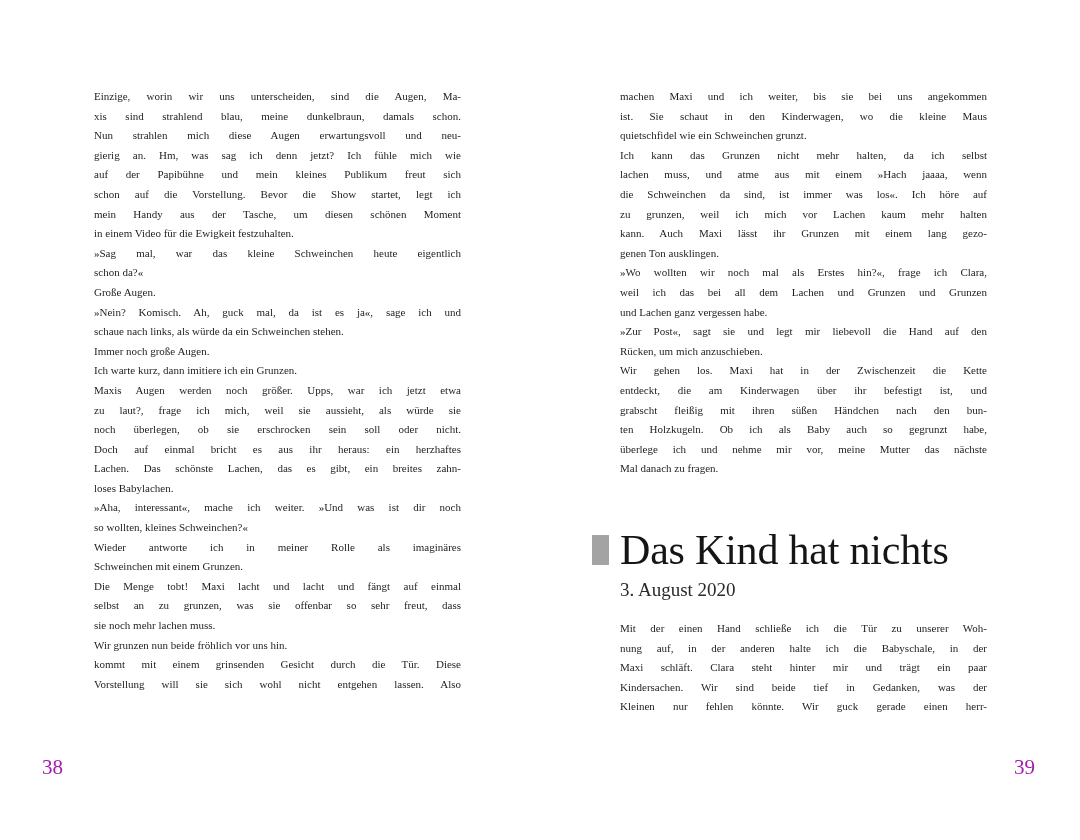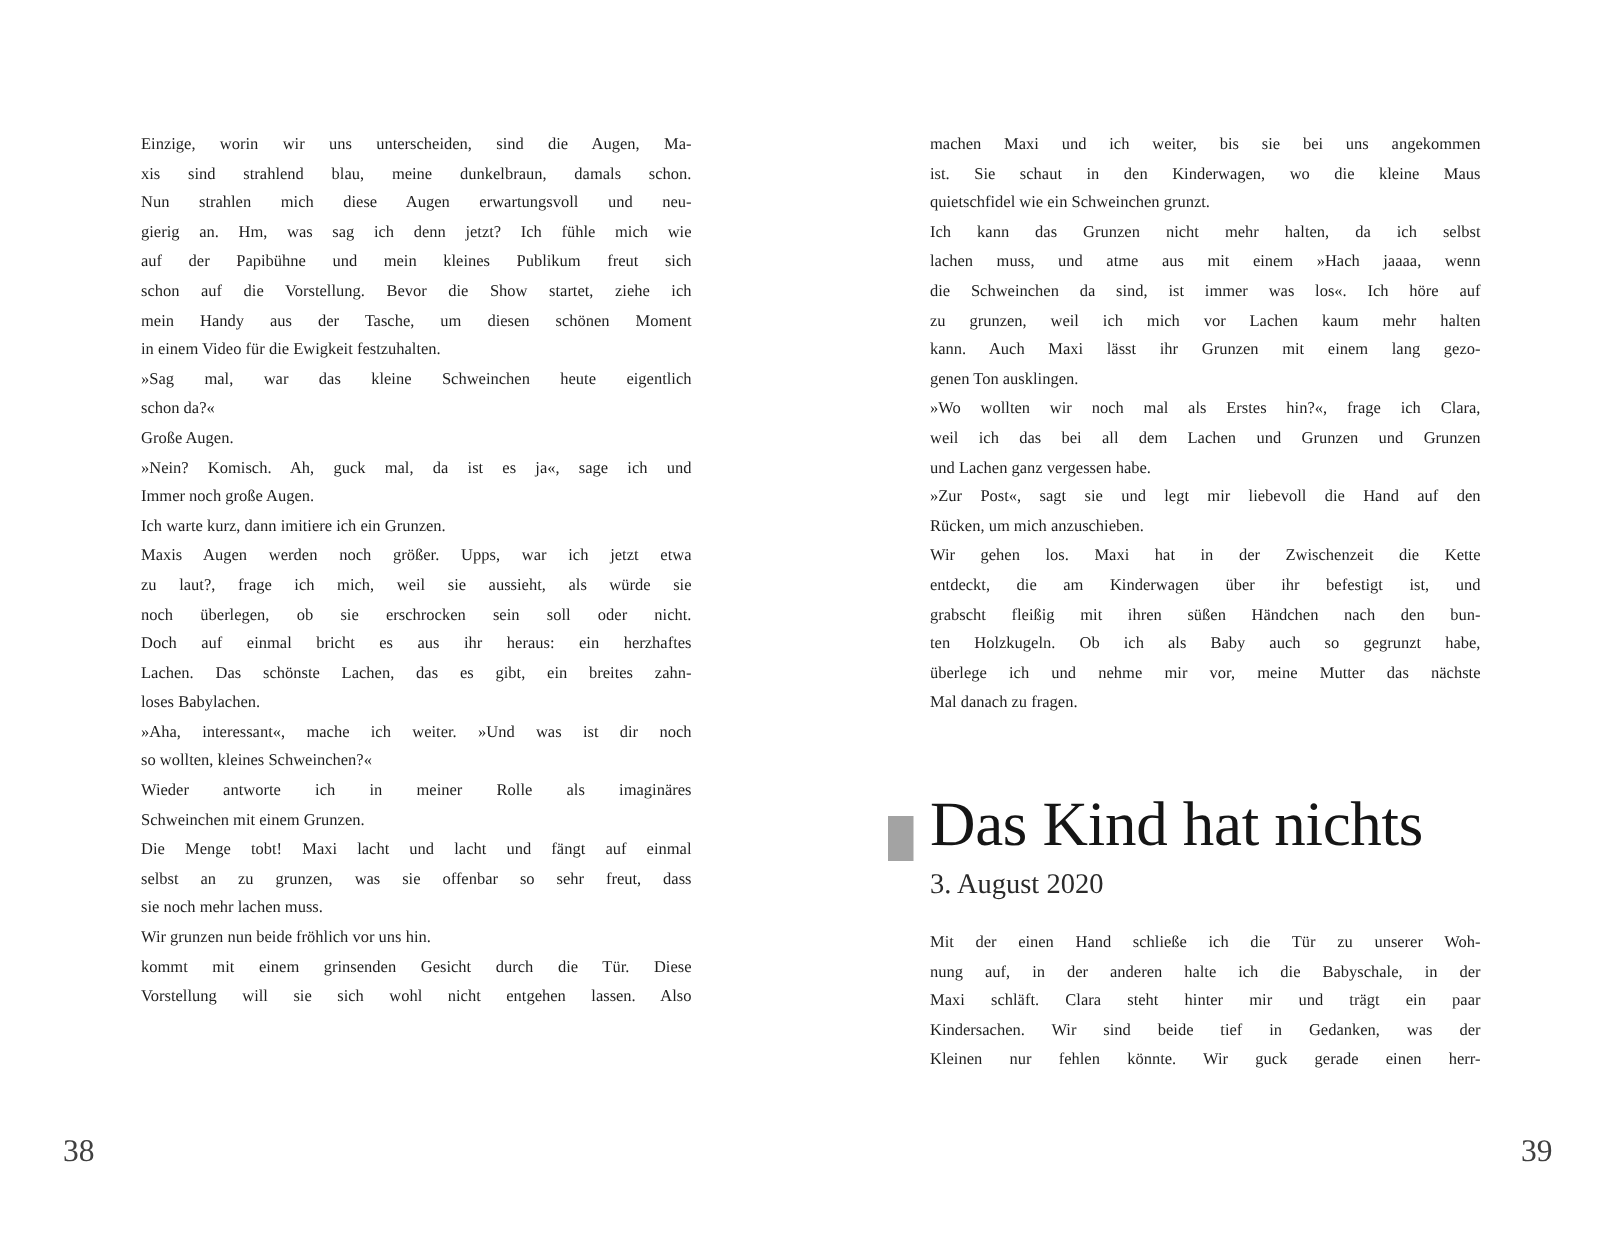--- a/index.html
+++ b/index.html
@@ -57,21 +57,21 @@
   .line.last {
     text-align-last: left;
   }
 
   .chapter-heading {
     position: absolute;
     left: 52px;
     top: 526px;
     height: 48px;
     display: flex;
-    align-items: flex-end;
+    align-items: center;
   }
   .heading-bar {
     width: 17px;
     height: 30px;
     background: #a3a3a3;
     margin-right: 11px;
   }
   .heading-text {
     font-family: "Liberation Serif", "DejaVu Serif", serif;
     font-size: 42px;
@@ -88,44 +88,45 @@
     font-size: 19px;
     line-height: 18px;
     color: #2a2a2a;
   }
 
   .page-number {
     position: absolute;
     top: 755px;
     font-size: 21px;
     line-height: 24px;
-    color: #404040;
+    color: #a21caf;
   }
   .page-left .page-number { left: 42px; }
   .page-right .page-number { left: 474px; }
 </style>
 </head>
 <body>
 
 <div class="spread">
 
   <div class="page page-left">
     <div class="text-block">
       <span class="line">Einzige, worin wir uns unterscheiden, sind die Augen, Ma-</span>
       <span class="line">xis sind strahlend blau, meine dunkelbraun, damals schon.</span>
       <span class="line">Nun strahlen mich diese Augen erwartungsvoll und neu-</span>
       <span class="line">gierig an. Hm, was sag ich denn jetzt? Ich fühle mich wie</span>
       <span class="line">auf der Papibühne und mein kleines Publikum freut sich</span>
-      <span class="line">schon auf die Vorstellung. Bevor die Show startet, ziehe ich</span>
+      <span class="line">schon auf die Vorstellung. Bevor die Show startet, legt ich</span>
       <span class="line">mein Handy aus der Tasche, um diesen schönen Moment</span>
       <span class="line last">in einem Video für die Ewigkeit festzuhalten.</span>
       <span class="line">»Sag mal, war das kleine Schweinchen heute eigentlich</span>
       <span class="line last">schon da?«</span>
       <span class="line last">Große Augen.</span>
       <span class="line">»Nein? Komisch. Ah, guck mal, da ist es ja«, sage ich und</span>
+      <span class="line last">schaue nach links, als würde da ein Schweinchen stehen.</span>
       <span class="line last">Immer noch große Augen.</span>
       <span class="line last">Ich warte kurz, dann imitiere ich ein Grunzen.</span>
       <span class="line">Maxis Augen werden noch größer. Upps, war ich jetzt etwa</span>
       <span class="line">zu laut?, frage ich mich, weil sie aussieht, als würde sie</span>
       <span class="line">noch überlegen, ob sie erschrocken sein soll oder nicht.</span>
       <span class="line">Doch auf einmal bricht es aus ihr heraus: ein herzhaftes</span>
       <span class="line">Lachen. Das schönste Lachen, das es gibt, ein breites zahn-</span>
       <span class="line last">loses Babylachen.</span>
       <span class="line">»Aha, interessant«, mache ich weiter. »Und was ist dir noch</span>
       <span class="line last">so wollten, kleines Schweinchen?«</span>

